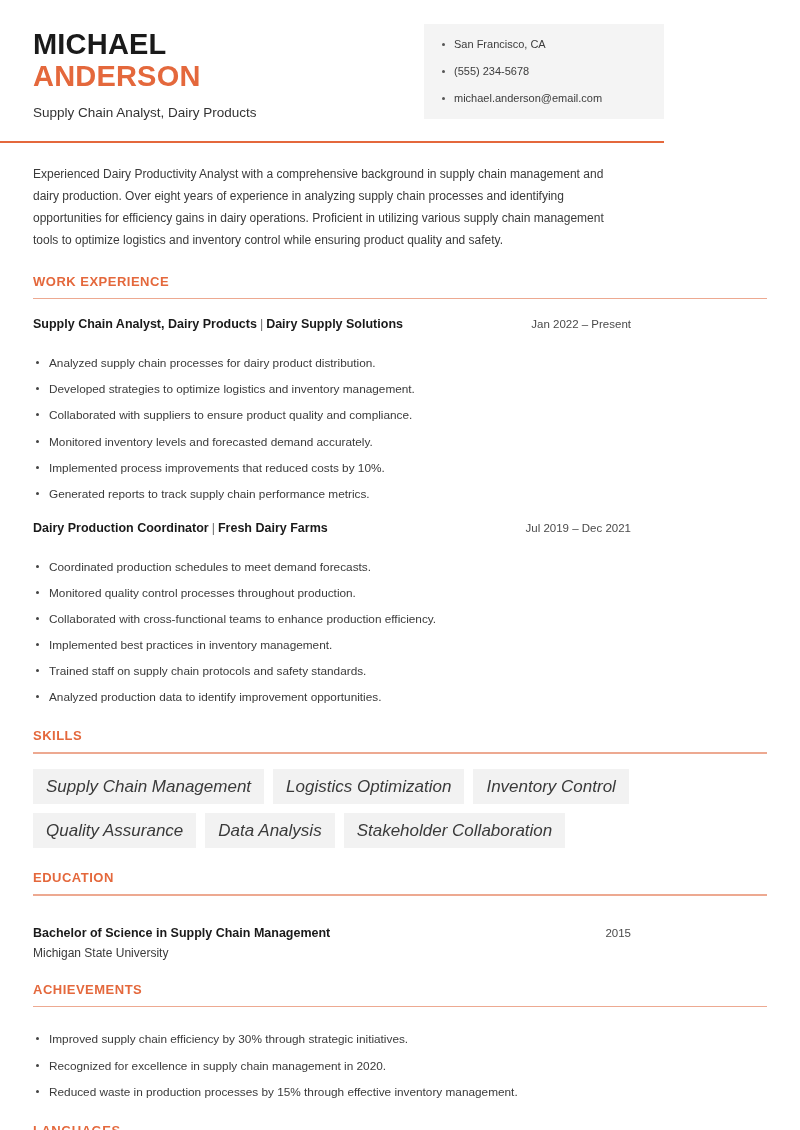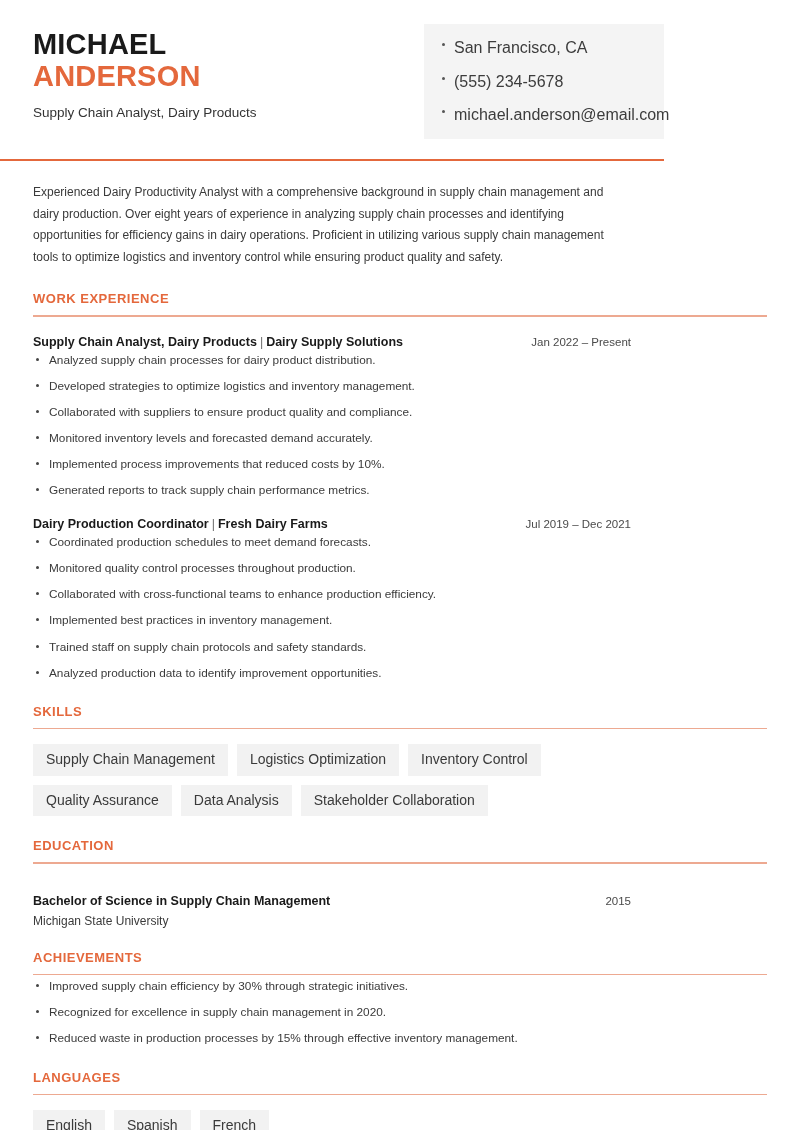--- a/index.html
+++ b/index.html
@@ -67,21 +67,21 @@
     margin-top: 0;
   }
   .contact-list {
     list-style: none;
     margin: 0;
     padding: 0;
   }
   .contact-list li {
     position: relative;
     padding-left: 12px;
-    font-size: 16px;
+    font-size: 11px;
     color: #3c3c3c;
     line-height: 1.35;
     margin-bottom: 12px;
   }
   .contact-list li:last-child { margin-bottom: 0; }
   .contact-list li::before {
     content: "";
     position: absolute;
     left: 0;
     top: 6px;
@@ -143,21 +143,21 @@
   }
   .entry-date {
     font-size: 11.5px;
     color: #4a4a4a;
     white-space: nowrap;
     padding-left: 14px;
   }
 
   ul.bullets {
     list-style: none;
-    margin: 3px 0 0 0;
+    margin: 24px 0 0 0;
     padding: 0;
   }
   ul.bullets li {
     position: relative;
     padding-left: 16px;
     font-size: 11.8px;
     color: #3a3a3a;
     line-height: 1.45;
     margin-bottom: 9px;
   }
@@ -176,24 +176,25 @@
   .chips {
     display: flex;
     flex-wrap: wrap;
     gap: 9px;
     margin-top: 15px;
     max-width: 735px;
   }
   .chip {
     background: #f2f2f2;
     color: #3a3a3a;
-    font-size: 14px;
+    font-size: 17px;
     padding: 7px 13px;
     line-height: 1.25;
     white-space: nowrap;
+    font-style: italic;
   }
 
   .edu-entry { margin-top: 18px; }
   .edu-head {
     display: flex;
     justify-content: space-between;
     align-items: baseline;
   }
   .edu-degree {
     font-size: 12.5px;

